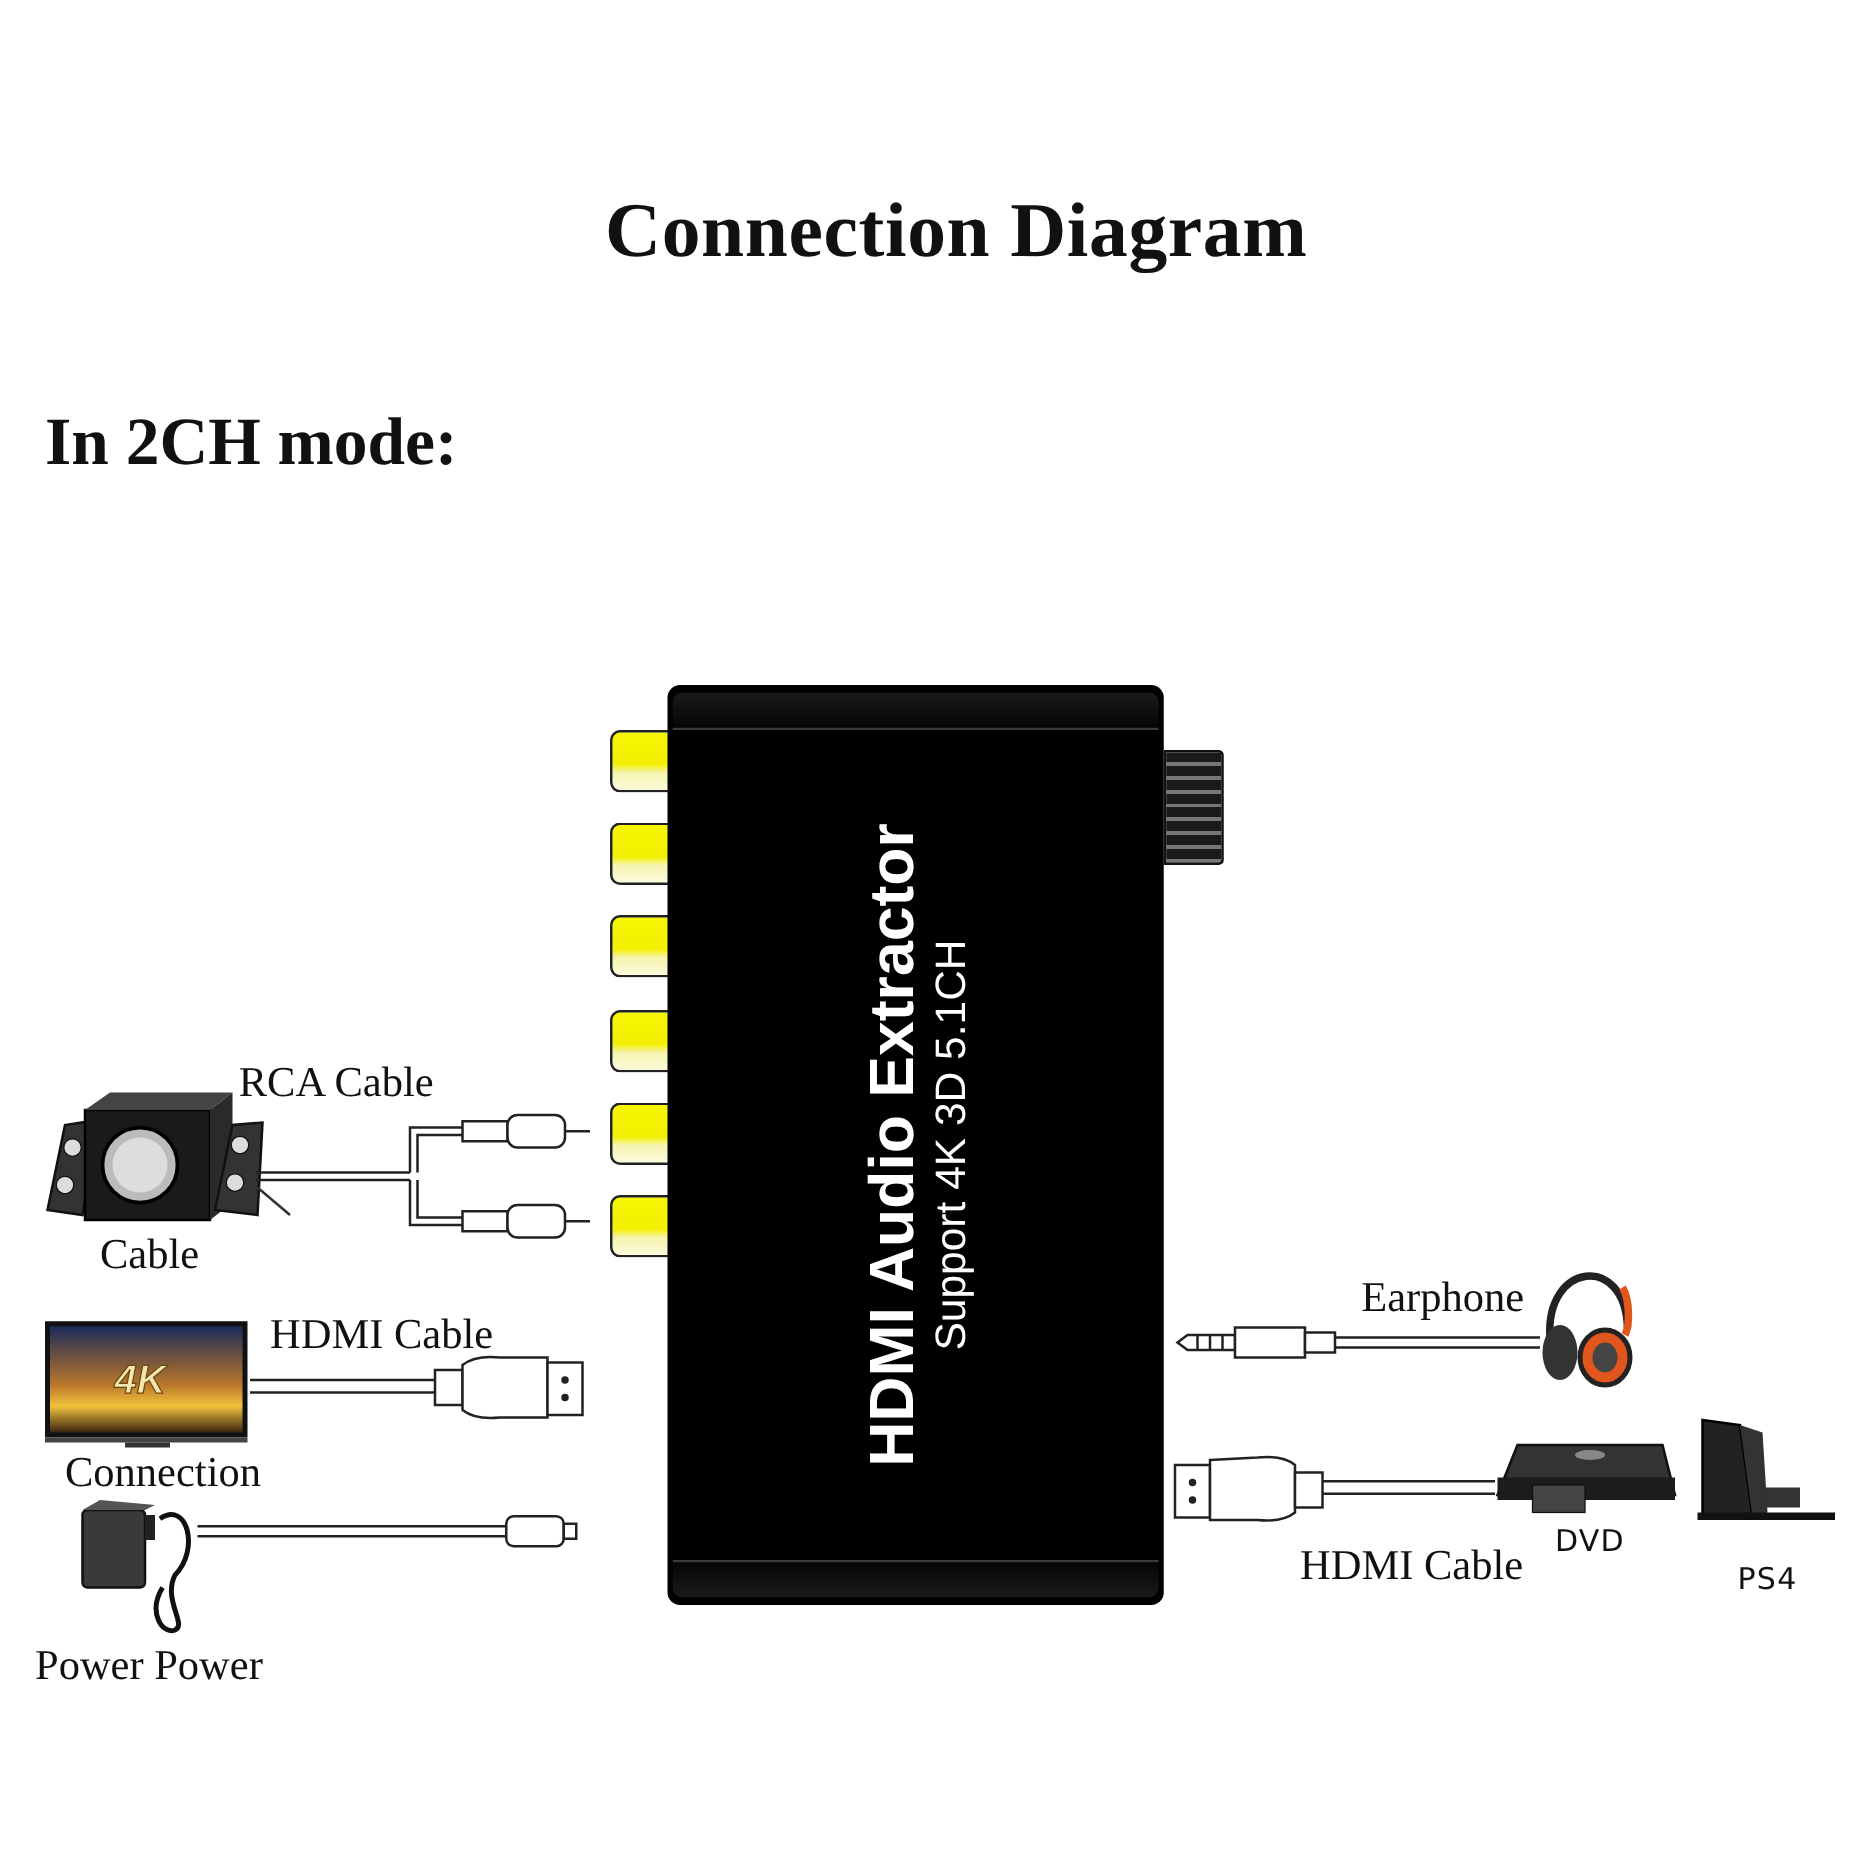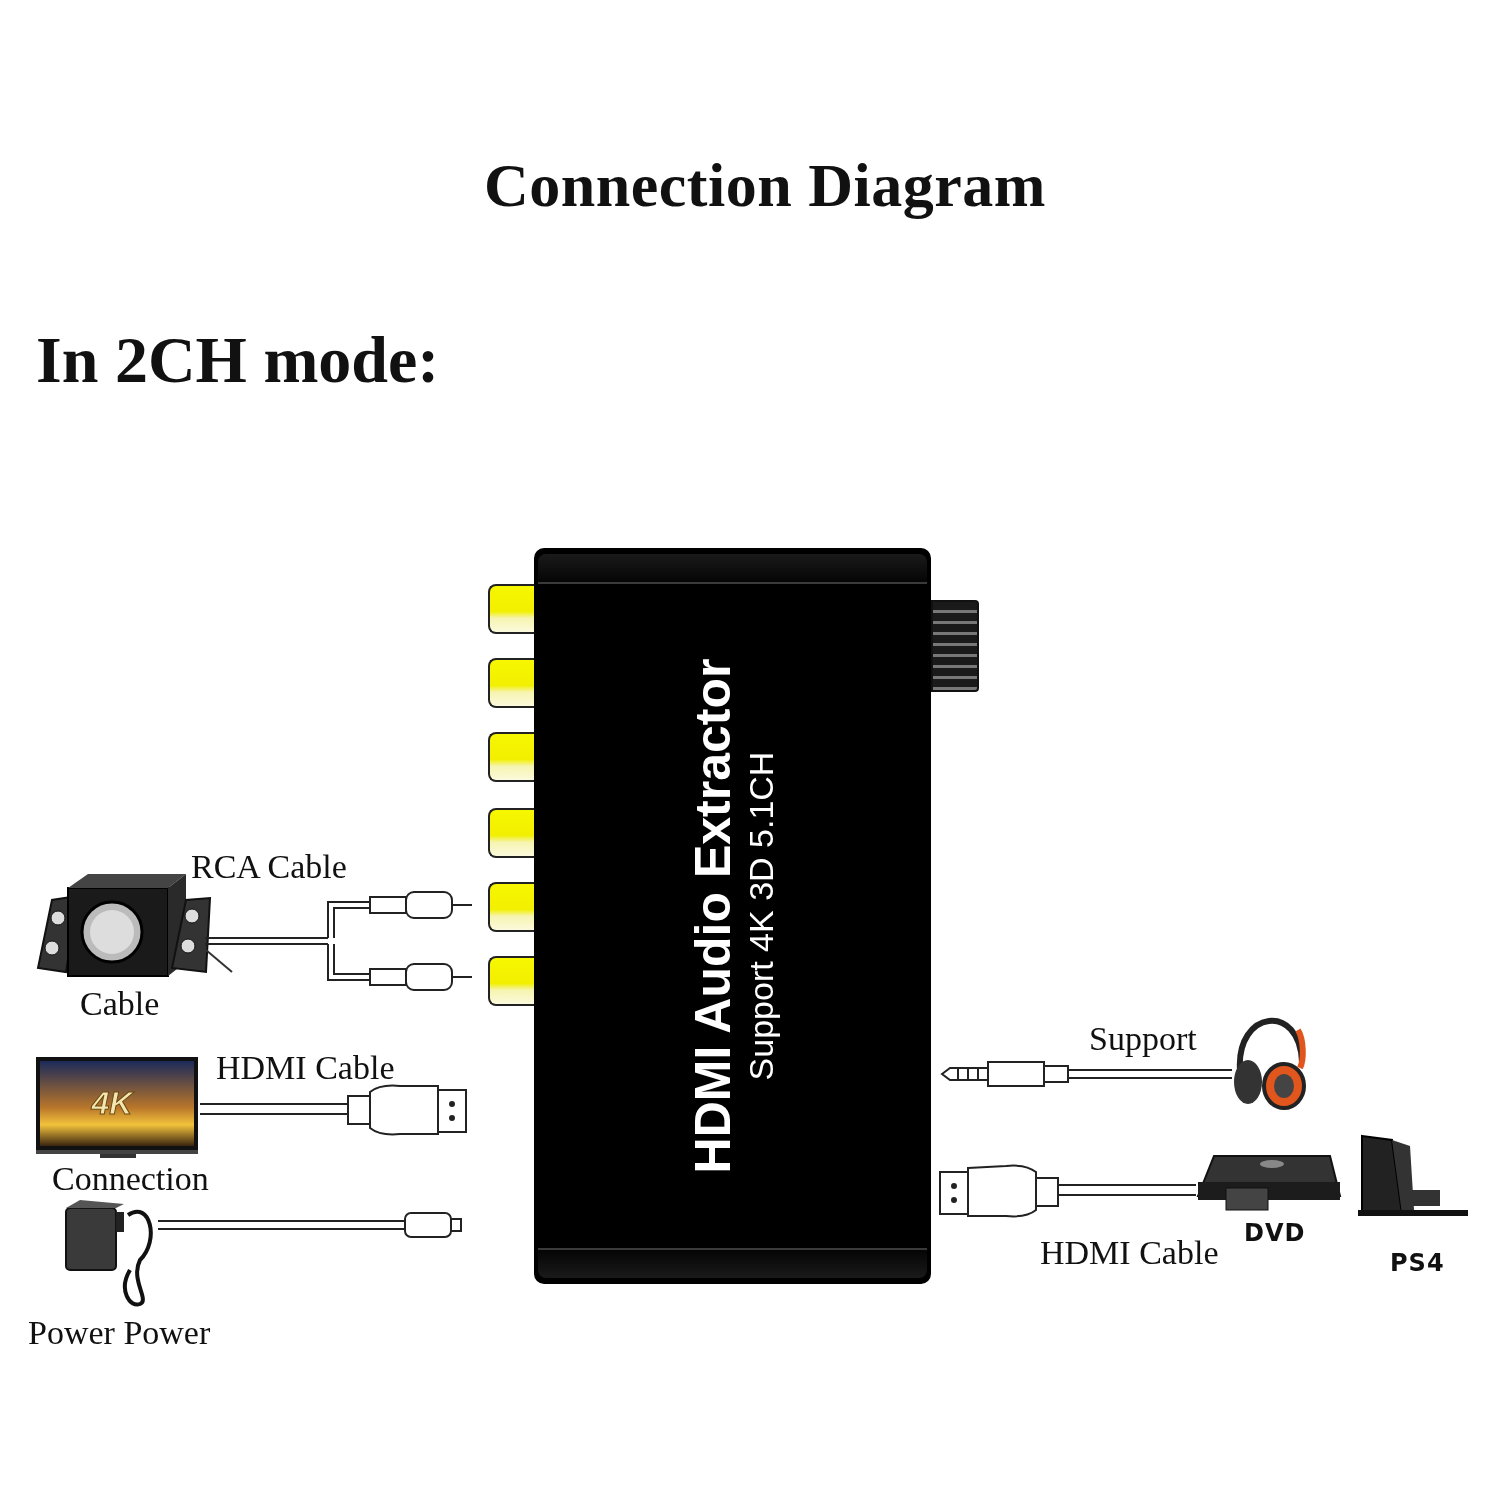--- a/index.html
+++ b/index.html
@@ -1,21 +1,21 @@
 <!DOCTYPE html>
 <html><head>
 <meta charset="utf-8">
 <style>
   html, body { margin:0; padding:0; background:#ffffff; }
   body { width:1500px; height:1500px; position:relative; overflow:hidden; font-family:"Liberation Serif", serif; color:#111; }
   .abs { position:absolute; }
   .title { left:0; width:1530px; top:150px; text-align:center; font-size:62px; font-weight:bold; letter-spacing:0.5px; }
-  .mode { left:36px; top:322px; font-size:66px; font-weight:bold; }
+  .mode { left:36px; top:322px; font-size:54px; font-weight:bold; }
   .label { font-size:34px; white-space:nowrap; }
-  .sans-label { font-family:"DejaVu Sans", sans-serif; font-size:24px; letter-spacing:1px; white-space:nowrap;font-weight:bold; }
+  .sans-label { font-family:"DejaVu Sans", sans-serif; font-size:24px; letter-spacing:1px; white-space:nowrap; }
   .device { left:534px; top:548px; width:397px; height:736px; background:#000; border-radius:10px; }
   .device .shine-top { position:absolute; left:4px; right:4px; top:6px; height:28px; border-bottom:2px solid #3a3a3a; border-radius:8px 8px 0 0; background:linear-gradient(#1a1a1a,#050505); }
   .device .shine-bot { position:absolute; left:4px; right:4px; bottom:6px; height:28px; border-top:2px solid #3a3a3a; border-radius:0 0 8px 8px; background:linear-gradient(#050505,#1a1a1a); }
   .device-text { position:absolute; left:50%; top:50%; transform:translate(-50%,-50%) rotate(-90deg); color:#fff; font-family:"Liberation Sans", sans-serif; text-align:center; white-space:nowrap; }
   .device-name { font-size:50px; font-weight:bold; display:block; line-height:56px; }
   .device-sub { font-size:34px; display:block; line-height:40px; }
   .rca-port { left:488px; width:46px; height:46px; border:2px solid #222; border-right:none; border-radius:8px 0 0 8px; background:linear-gradient(#f7f700 0%, #f2ef00 55%, #f6f4b0 70%, #fbfadc 100%); }
   .knob { left:931px; top:600px; width:44px; height:88px; background:repeating-linear-gradient(#1a1a1a 0 8px, #777 8px 11px); border:2px solid #111; border-radius:0 4px 4px 0; }
   svg.art { position:absolute; left:0; top:0; }
 </style>
@@ -140,21 +140,21 @@
     <rect x="1358" y="1210" width="110" height="6" fill="#111"></rect>
   </g>
 </svg>
 
 <div class="abs label" style="left:191px;top:848px;">RCA Cable</div>
 <div class="abs label" style="left:80px;top:985px;">Cable</div>
 <div class="abs label" style="left:216px;top:1049px;">HDMI Cable</div>
 <div class="abs label" style="left:52px;top:1160px;">Connection</div>
 <div class="abs label" style="left:28px;top:1314px;">Power Power</div>
 
-<div class="abs label" style="left:1089px;top:1020px;">Support</div>
+<div class="abs label" style="left:1089px;top:1020px;">Earphone</div>
 <div class="abs label" style="left:1040px;top:1234px;">HDMI Cable</div>
 <div class="abs sans-label" style="left:1244px;top:1219px;">DVD</div>
 <div class="abs sans-label" style="left:1390px;top:1249px;">PS4</div>
 
 <div class="abs rca-port" style="top:584px;"></div>
 <div class="abs rca-port" style="top:658px;"></div>
 <div class="abs rca-port" style="top:732px;"></div>
 <div class="abs rca-port" style="top:808px;"></div>
 <div class="abs rca-port" style="top:882px;"></div>
 <div class="abs rca-port" style="top:956px;"></div>

